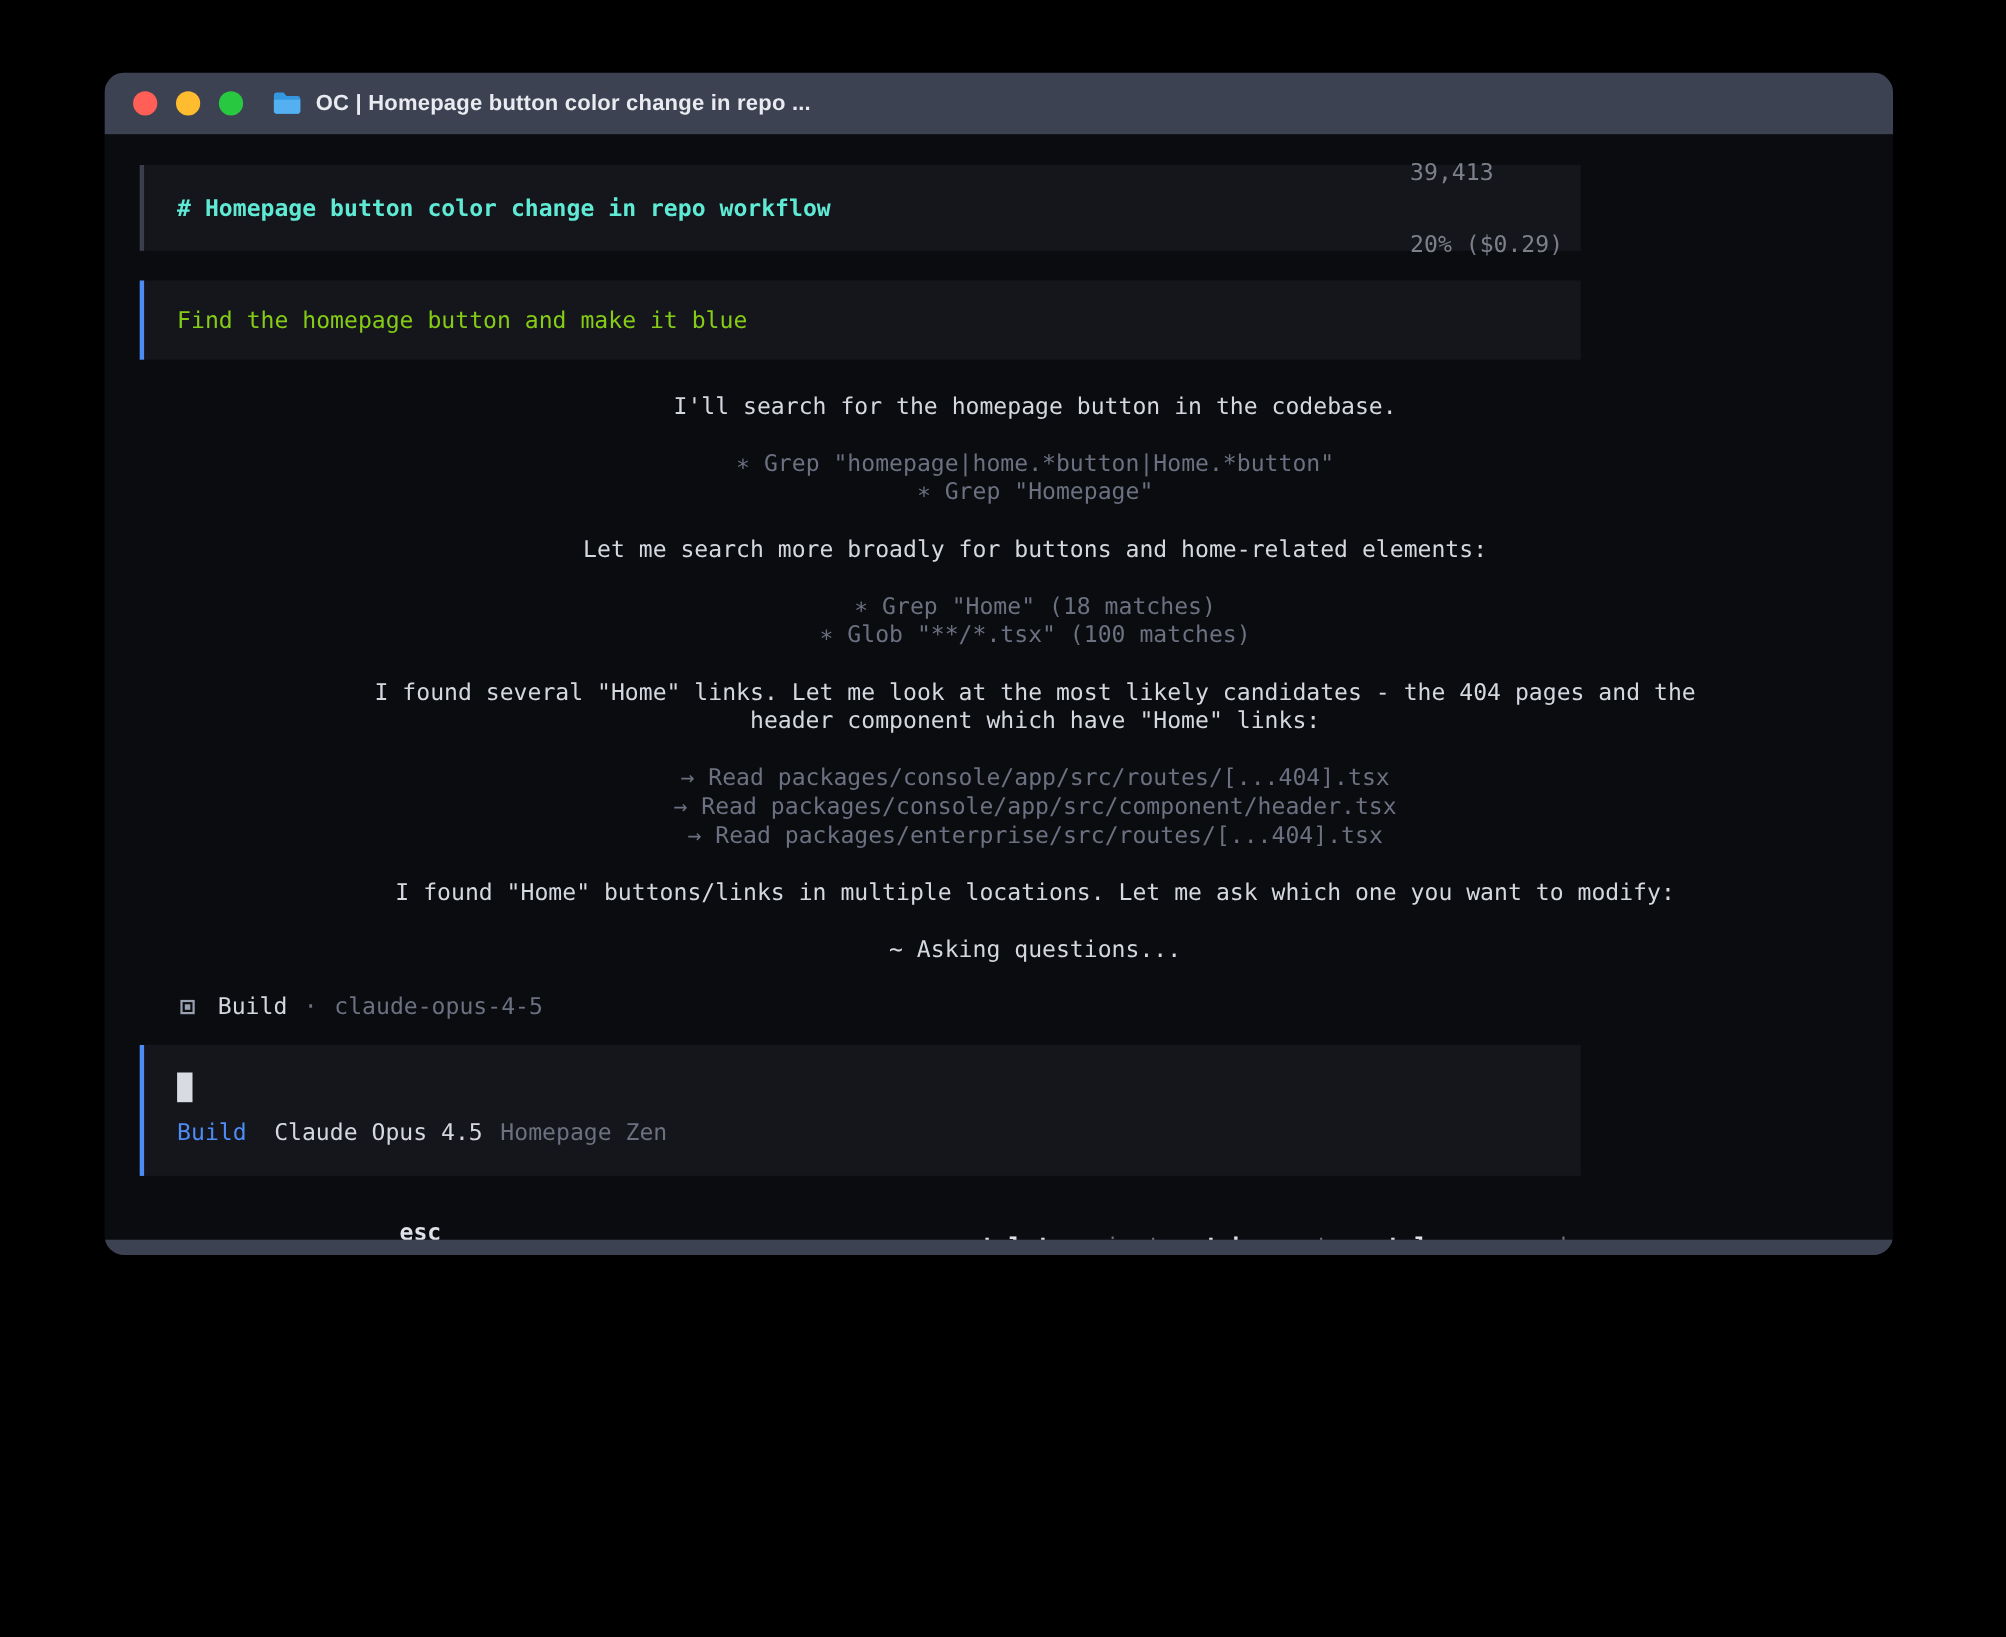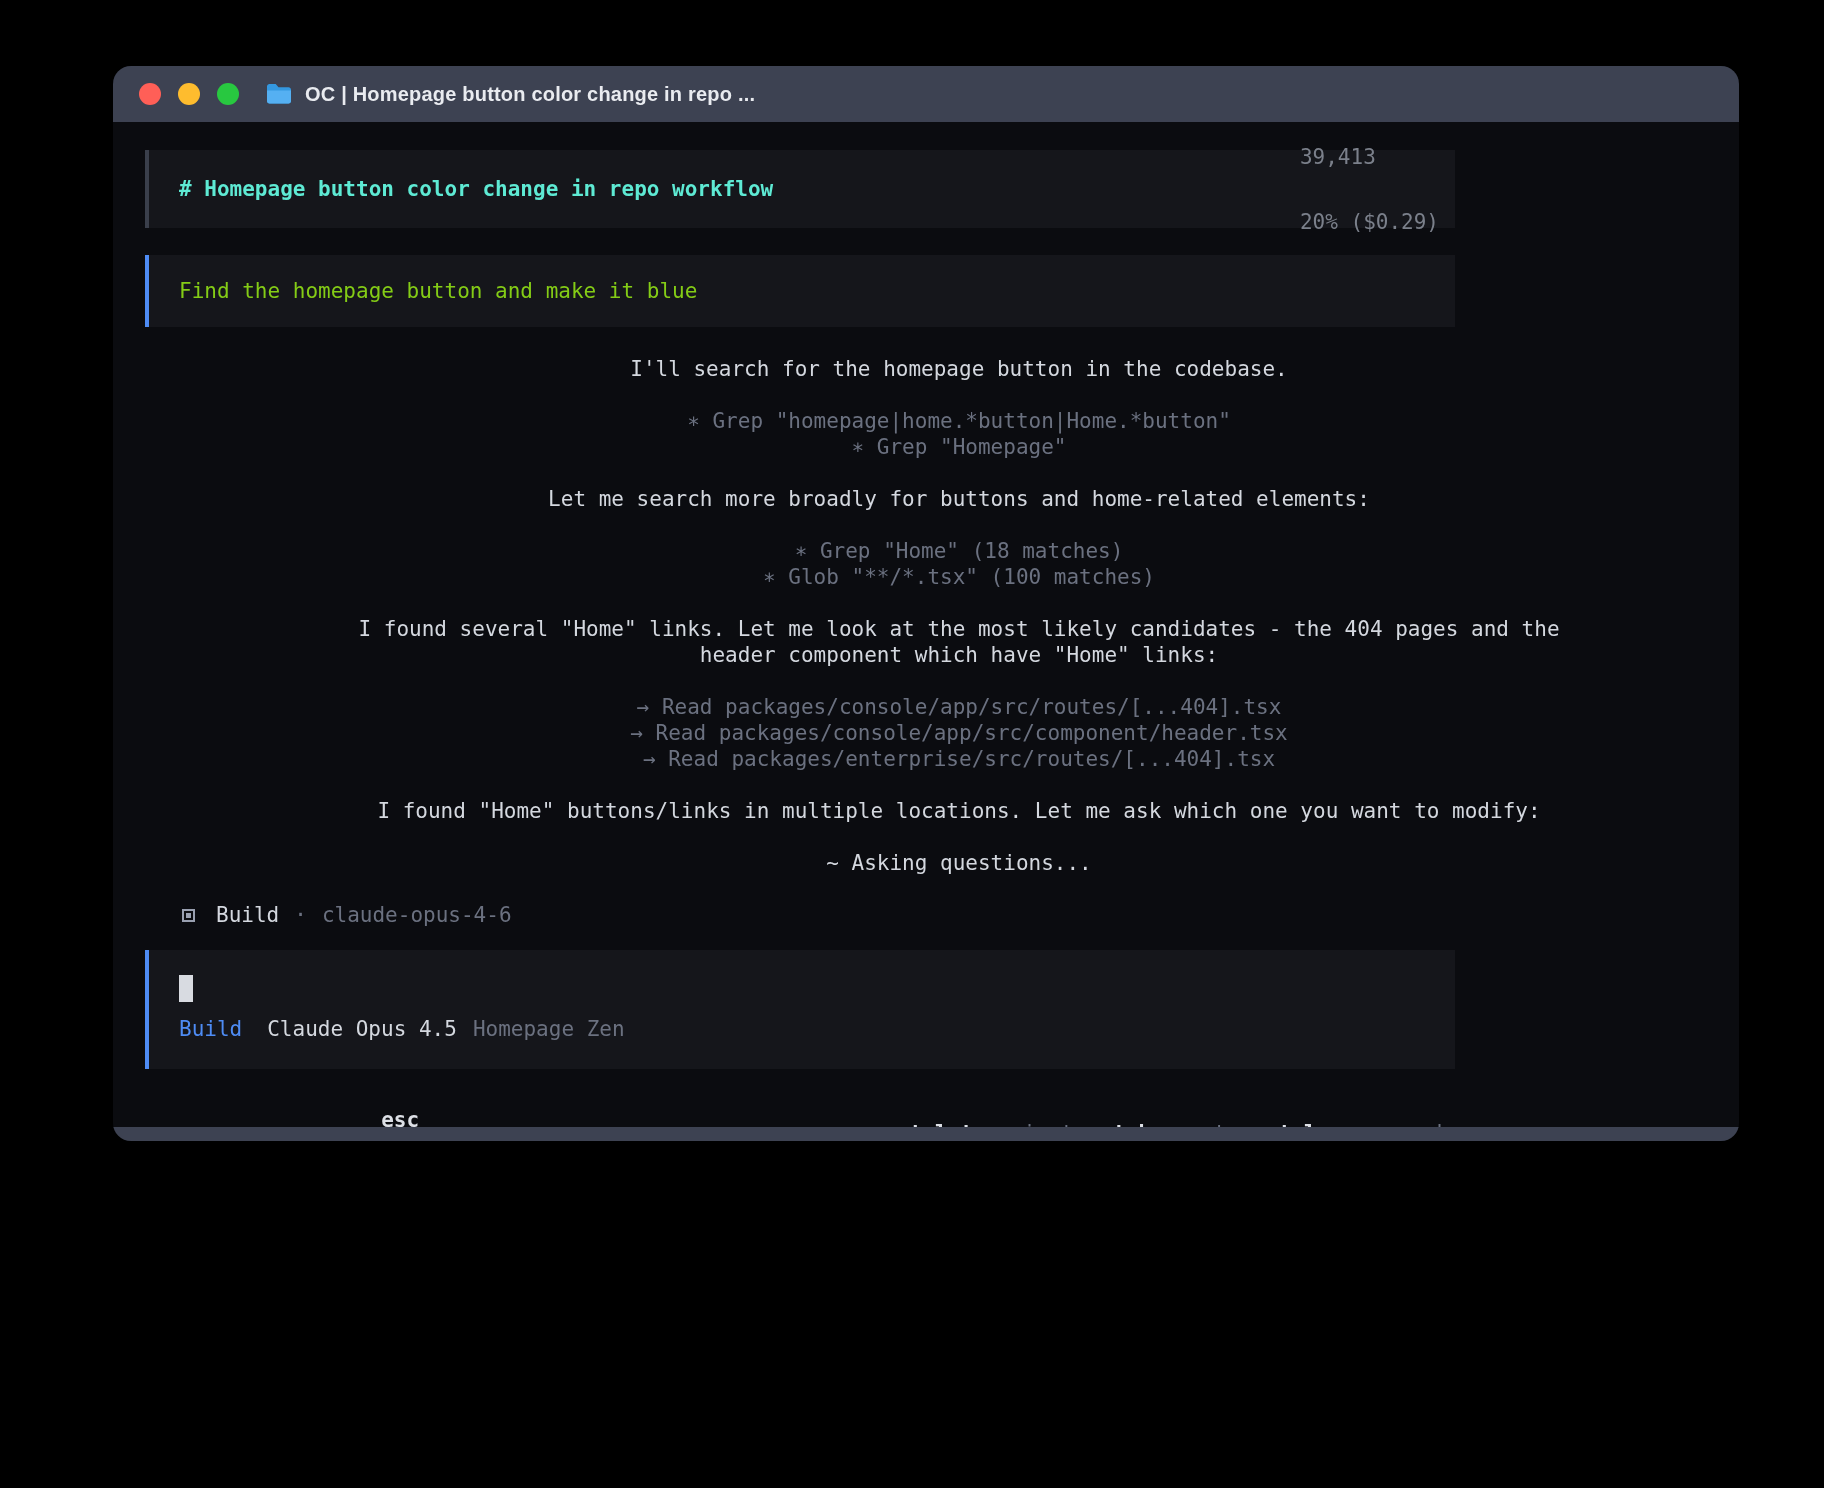--- a/index.html
+++ b/index.html
@@ -3,21 +3,21 @@
 <meta charset="utf-8">
 <style>
   * { margin:0; padding:0; box-sizing:border-box; }
   html,body {
     width:1824px; height:1488px;
     background:#000000;
     font-family:"DejaVu Sans Mono","Liberation Mono",monospace;
     overflow:hidden;
   }
   .window {
-    position:absolute; left:113px; top:66px;
+    position:absolute; left:95px; top:66px;
     width:1626px; height:1075px;
     background:#0b0c10;
     border-radius:18px;
     overflow:hidden;
   }
   
   .titlebar {
     height:56px; background:#3d4252;
     display:flex; align-items:center;
     padding:0 20px;
@@ -184,21 +184,21 @@
       </div>
 
       <div class="block">
         <div class="line">~ Asking questions...</div>
       </div>
 
       <div class="block agent-line">
         <span class="agent-icon"></span>
         <span class="agent-name">Build</span>
         <span class="agent-sep">·</span>
-        <span class="agent-model">claude-opus-4-6</span>
+        <span class="agent-model">claude-opus-4-5</span>
       </div>
 
     </div>
 
     <div class="input-box">
       <div class="cursor"></div>
       <div class="input-meta">
         <span class="meta-mode">Build</span>
         <span class="meta-model">Claude Opus 4.5</span>
         <span class="meta-provider">Homepage Zen</span>

